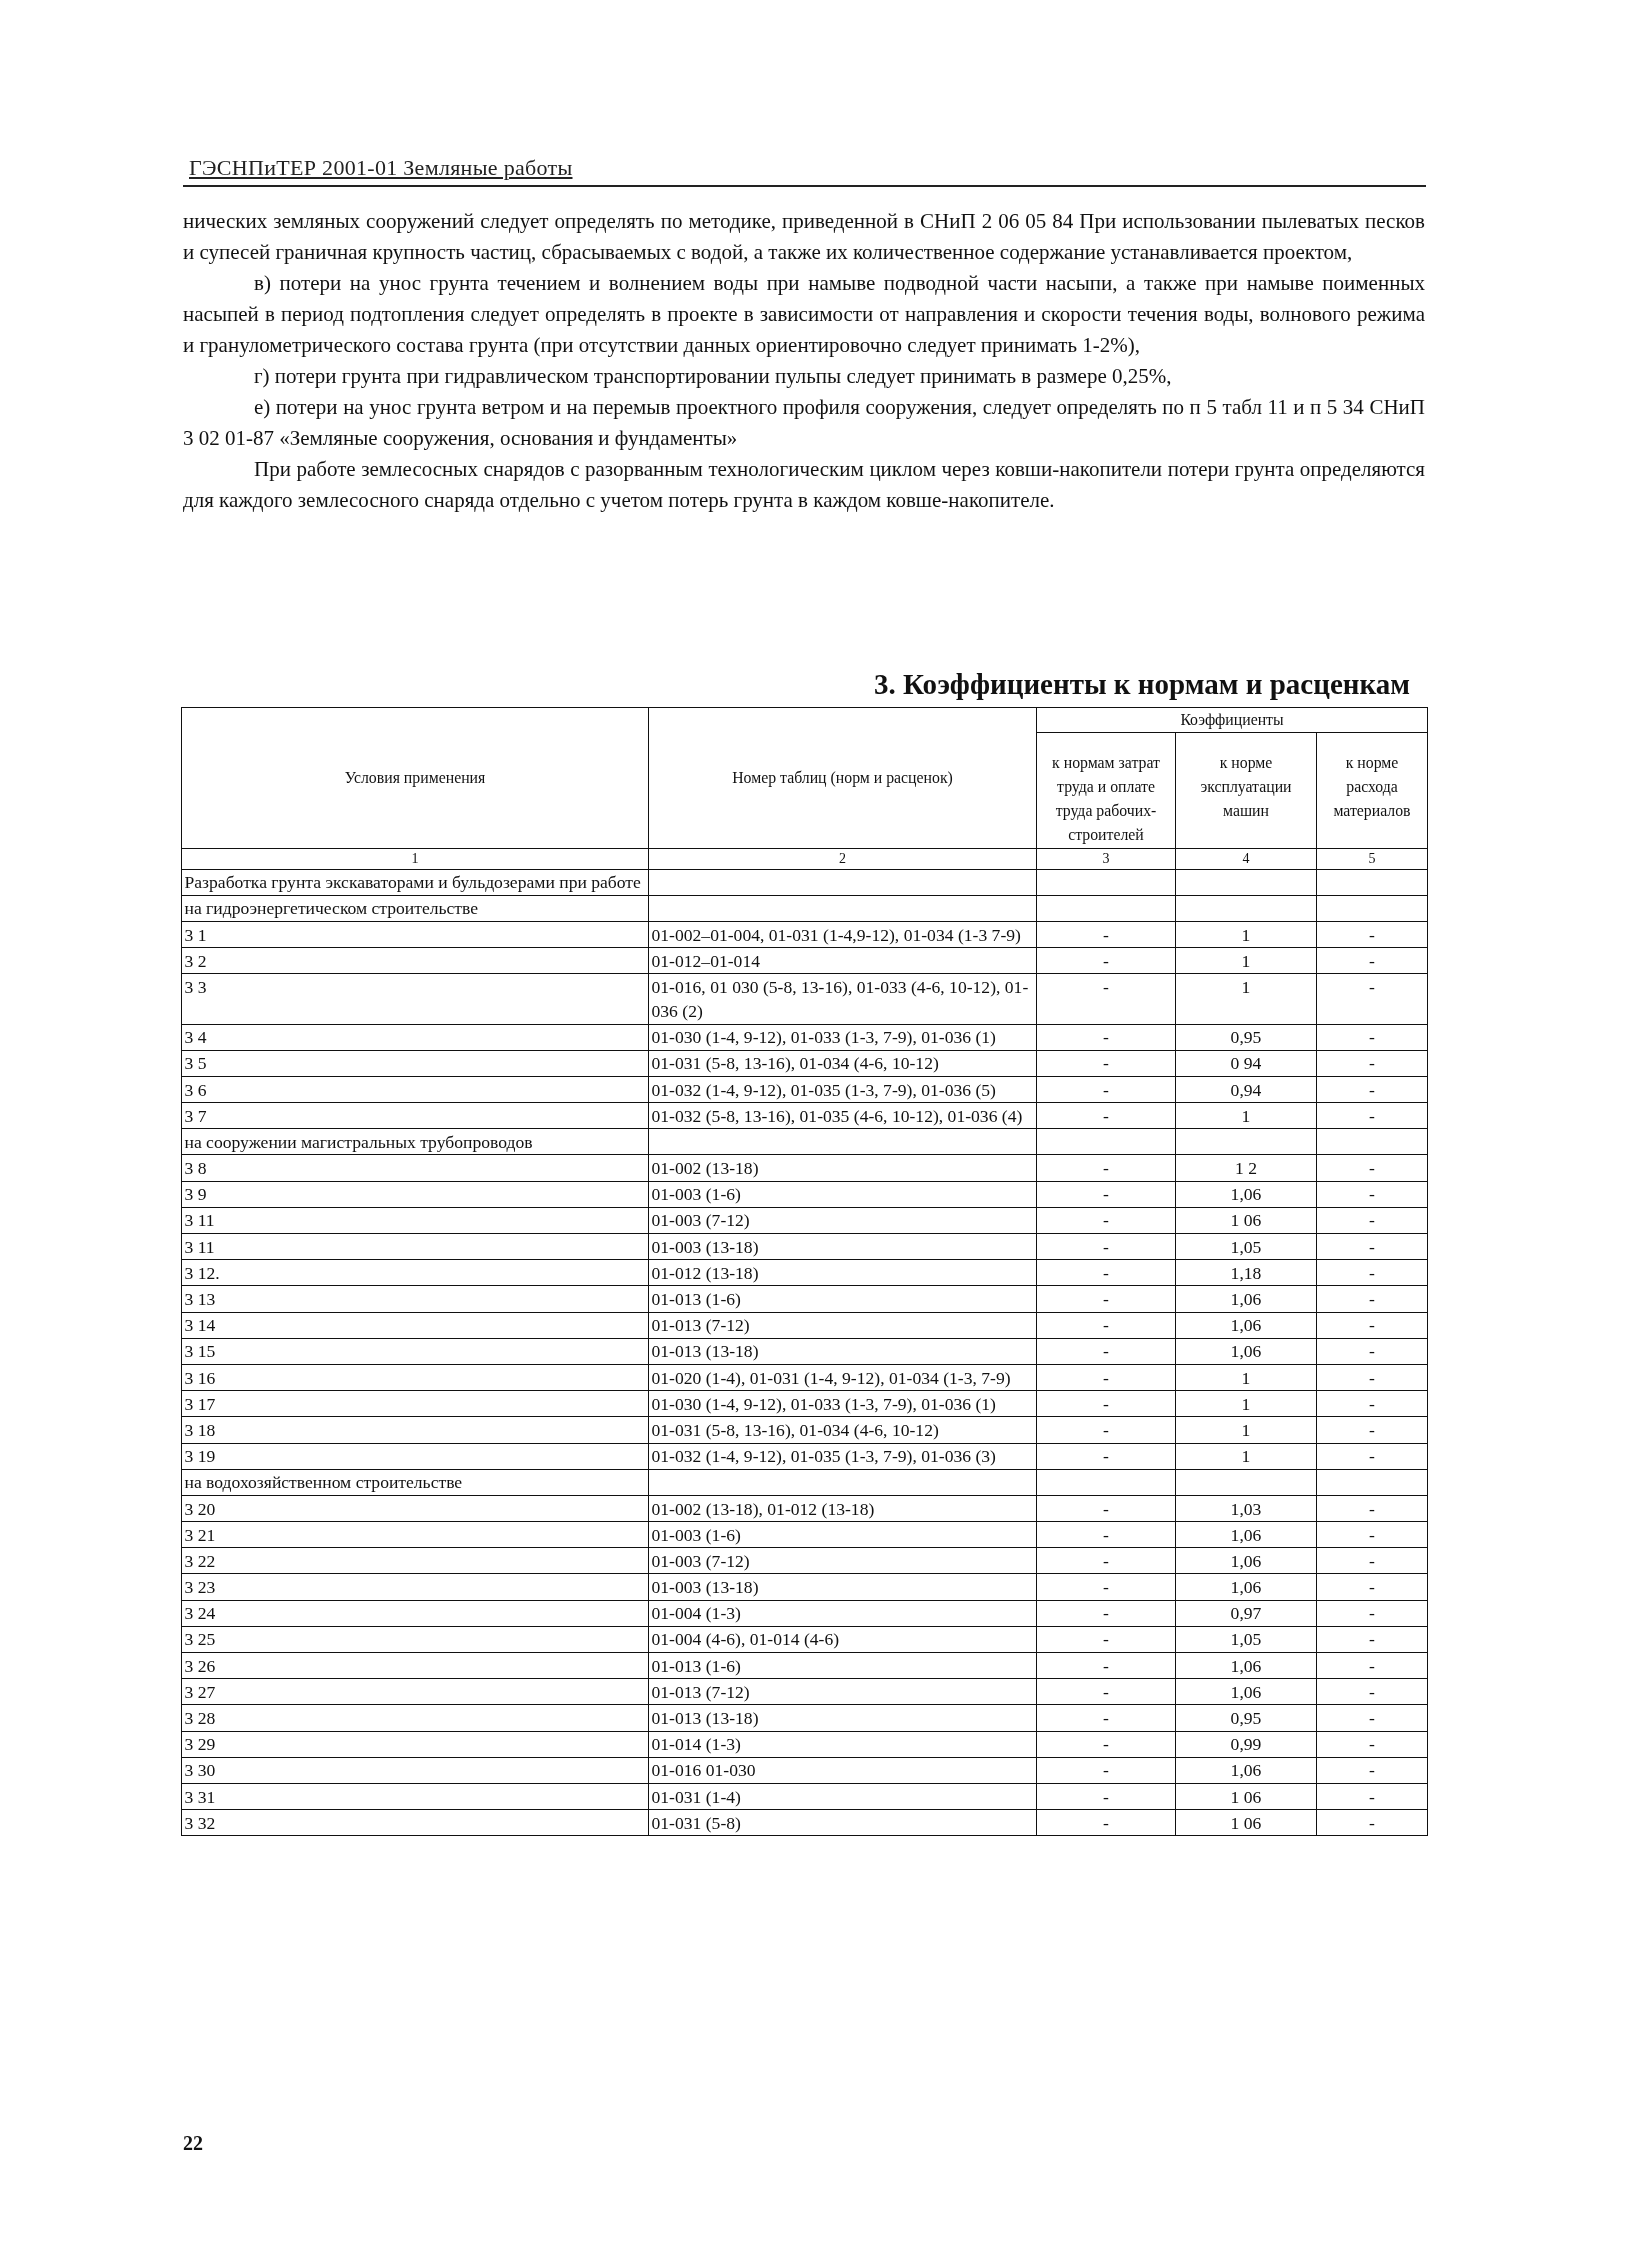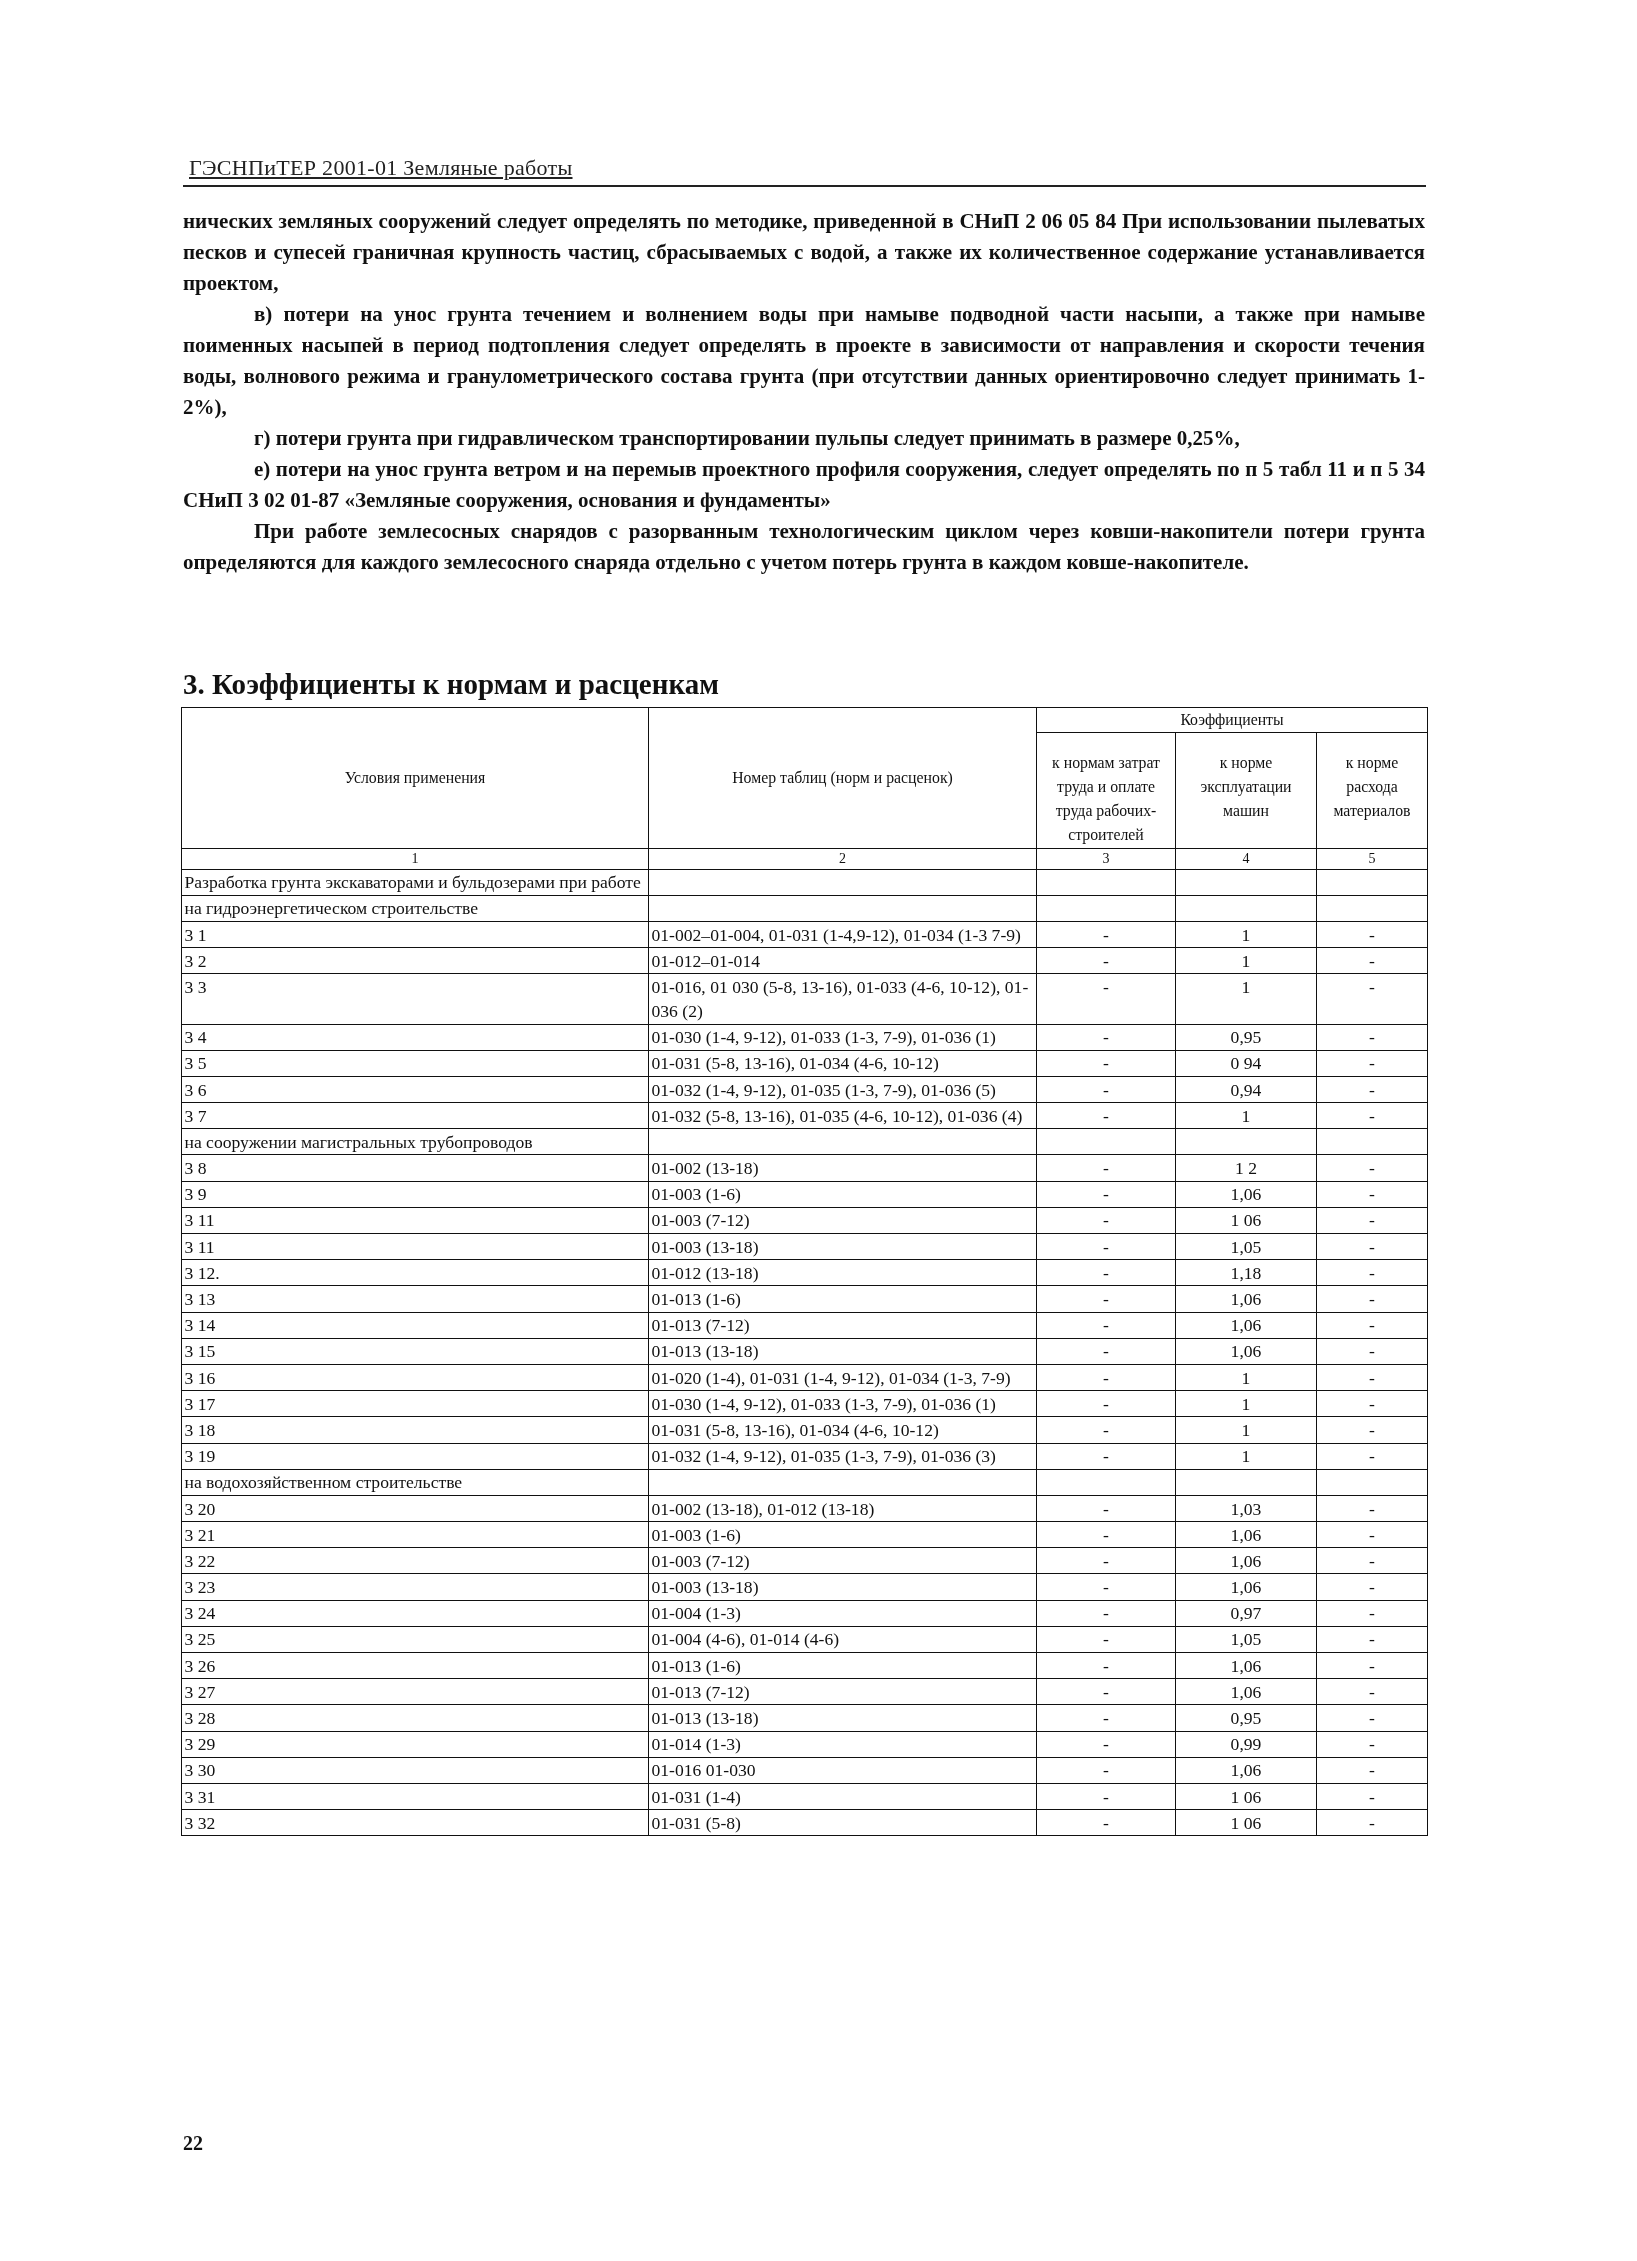--- a/index.html
+++ b/index.html
@@ -1,22 +1,22 @@
 <!DOCTYPE html>
 <html style="font-size:10px"><head>
 <meta charset="utf-8">
 <style>
   html, body { margin: 0; padding: 0; background: #ffffff; }
   body { width: 1637px; height: 2261px; position: relative; overflow: hidden; color: #111; font-family: "Liberation Serif", "DejaVu Serif", serif; }
   .page-header { position: absolute; left: 189px; top: 154px; width: 1243px; font-size: 22px; line-height: 28px; color: #222; letter-spacing: 0.3px; text-decoration: underline; }
   .header-rule { position: absolute; left: 183px; top: 185px; width: 1243px; height: 1.9px; background: #222; }
   .body-text { position: absolute; left: 183px; top: 206px; width: 1242px; font-size: 21px; line-height: 31px; text-align: justify; }
-  .body-text p { margin: 0; font-weight: bold; }
+  .body-text p { margin: 0; }
   .body-text p.indent { text-indent: 71px; }
-  .section-title { position: absolute; left: 183px; top: 665px; width: 1242px; text-align: left; font-weight: bold; font-size: 29px; line-height: 38px; }
+  .section-title { position: absolute; left: 168px; top: 665px; width: 1242px; text-align: right; font-weight: bold; font-size: 29px; line-height: 38px; }
   table.coef { position: absolute; left: 181px; top: 707px; width: 1245px; border-collapse: collapse; table-layout: fixed; font-size: 17.6px; line-height: 24px; }
   table.coef td, table.coef th { border: 1.3px solid #111; padding: 0.6px 2.5px; vertical-align: top; font-weight: normal; }
   table.coef { border: 1.9px solid #111; }
   table.coef th { text-align: center; vertical-align: middle; font-size: 15.8px; line-height: 24px; }
   table.coef th.coef-group { padding: 0; height: 23px; }
   table.coef th.sub { vertical-align: top; padding-top: 18px; }
   table.coef tr.colnums td { text-align: center; font-size: 14px; line-height: 20px; padding: 0; }
   table.coef td.val { text-align: center; }
   table.coef tr.hdr-rows th.main { height: 120px; }
   .page-number { position: absolute; left: 183px; top: 2129px; font-size: 20px; font-weight: bold; line-height: 28px; }

